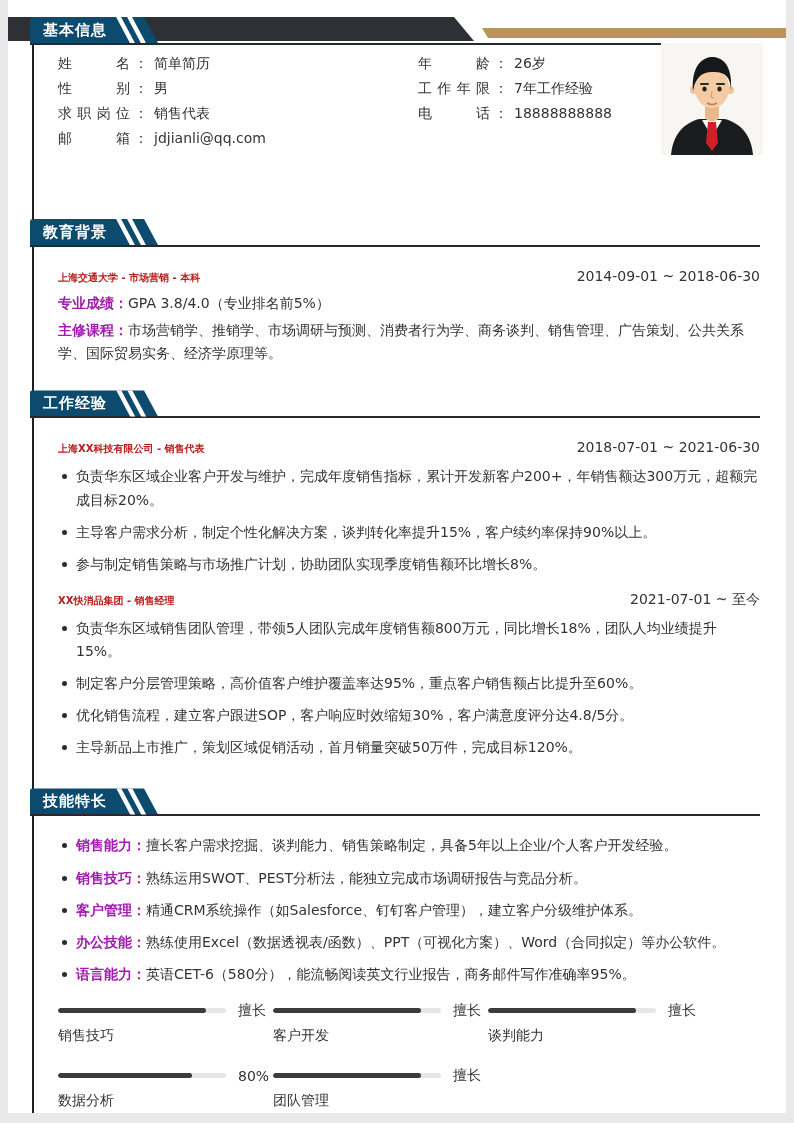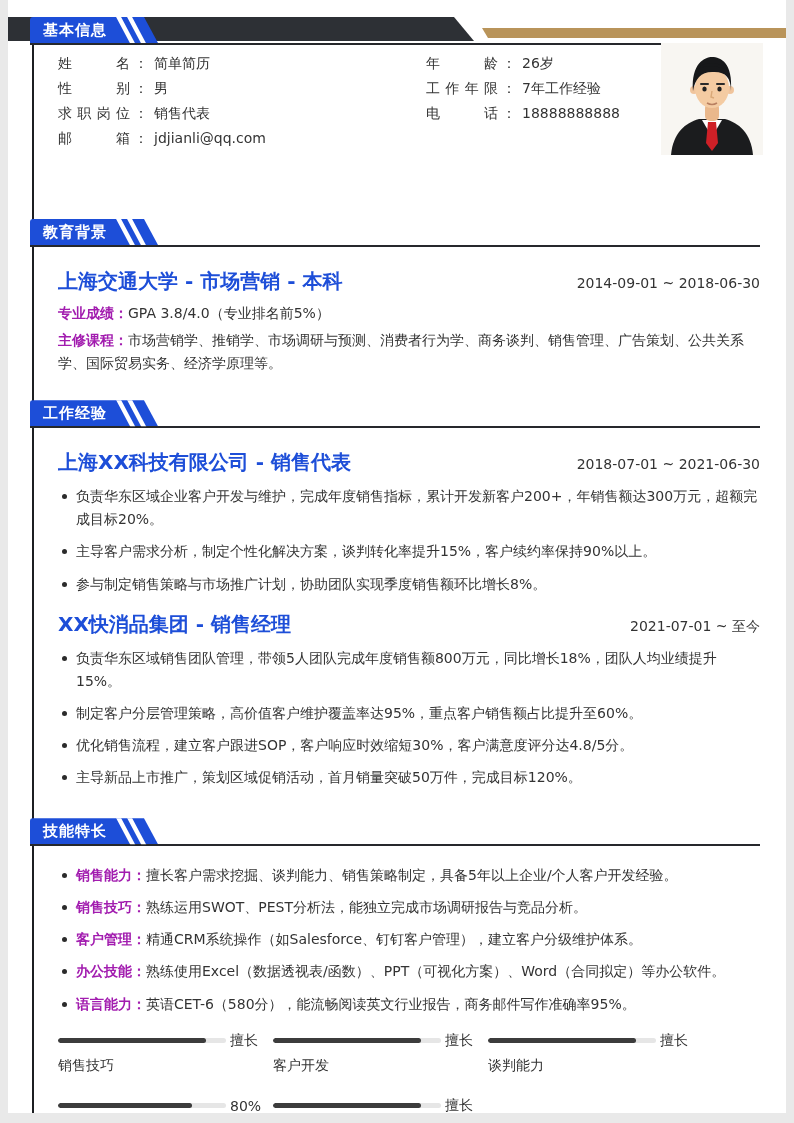--- a/index.html
+++ b/index.html
@@ -33,68 +33,68 @@
   
   .content { position:relative; padding:0 26px 0 42px; }
   
   .sec-head {
     position:relative; margin-left:-20px; height:26px;
     border-bottom:2px solid #26282c;
     display:flex; align-items:flex-end;
   }
   .ribbon {
     position:relative; height:26px; min-width:128px;
-    background:#1d4ed8; color:#fff;
+    background:#0c4a6e; color:#fff;
     font-size:15px; font-weight:bold; letter-spacing:1px;
     display:flex; align-items:center; padding-left:13px;
     clip-path:polygon(0 0, calc(100% - 14px) 0, 100% 100%, 0 100%);
     border-radius:3px 0 0 0;
   }
   .ribbon .stripe {
     position:absolute; top:-2px; bottom:-2px; width:5px; background:#fff;
     transform:skewX(28deg);
   }
   .ribbon .s1 { right:30px; }
   .ribbon .s2 { right:19px; }
   .ribbon-fold {
     position:absolute; left:-32px; top:10px; width:20px; height:24px;
     background:#222428; transform:skewY(18deg); z-index:0;
   }
   
   .sec-basic { margin-top:19px; }
   .basic-body { position:relative; padding:10px 0 6px 8px; min-height:114px; }
-  .fields { display:flex; gap:8px; }
+  .fields { display:flex; gap:0; }
   .fcol-left { width:360px; }
   .fcol-right { width:248px; }
   .frow { display:flex; align-items:baseline; height:25px; font-size:14px; }
   .flabel { display:inline-block; width:72px; text-align:justify; text-align-last:justify; color:#333; }
   .fcolon { margin:0 6px 0 4px; }
   .photo {
     position:absolute; right:-3px; top:-2px; width:102px; height:112px;
     background:#f8f6f2; overflow:hidden;
   }
   
   .sec { position:relative; }
   .sec-body { padding:12px 0 0 8px; font-size:14px; line-height:1.65; }
   .entry-head { display:flex; justify-content:space-between; align-items:baseline; margin-top:6px; }
-  .entry-title { font-weight:bold; font-size:20px; color:#1d4ed8; }
+  .entry-title { font-weight:bold; font-size:10px; color:#b91c1c; }
   .entry-date { font-size:14px; color:#333; }
   .blist { margin-top:6px; }
   .bitem { position:relative; padding-left:18px; margin-bottom:9px; }
   .bitem .dot {
     position:absolute; left:4px; top:9px; width:5px; height:5px;
     border-radius:50%; background:#2b2b2b;
   }
   .blabel { font-weight:bold; color:#a21caf; }
   
   .bars {
     display:grid; grid-template-columns:215px 215px 215px;
     row-gap:24px; margin-top:18px; padding-left:8px;
   }
-  .bar-row { display:flex; align-items:center; gap:4px; height:14px; }
+  .bar-row { display:flex; align-items:center; gap:12px; height:14px; }
   .bar-track {
     position:relative; width:168px; height:5px; border-radius:3px;
     background:#e6e6e6; overflow:hidden;
   }
   .bar-fill {
     position:absolute; left:0; top:0; bottom:0; border-radius:3px;
     background:#3c3c3c;
   }
   .bar-level { font-size:14px; color:#333; }
   .bar-name { margin-top:9px; font-size:14px; }

